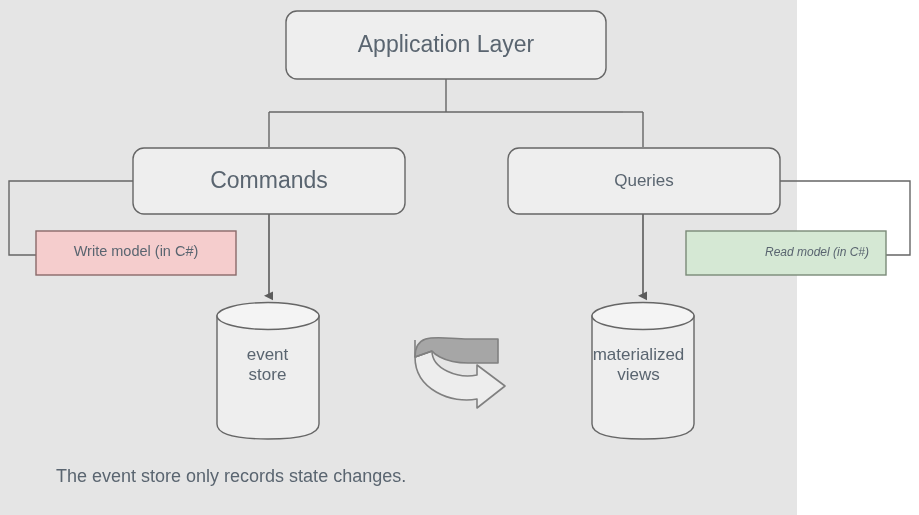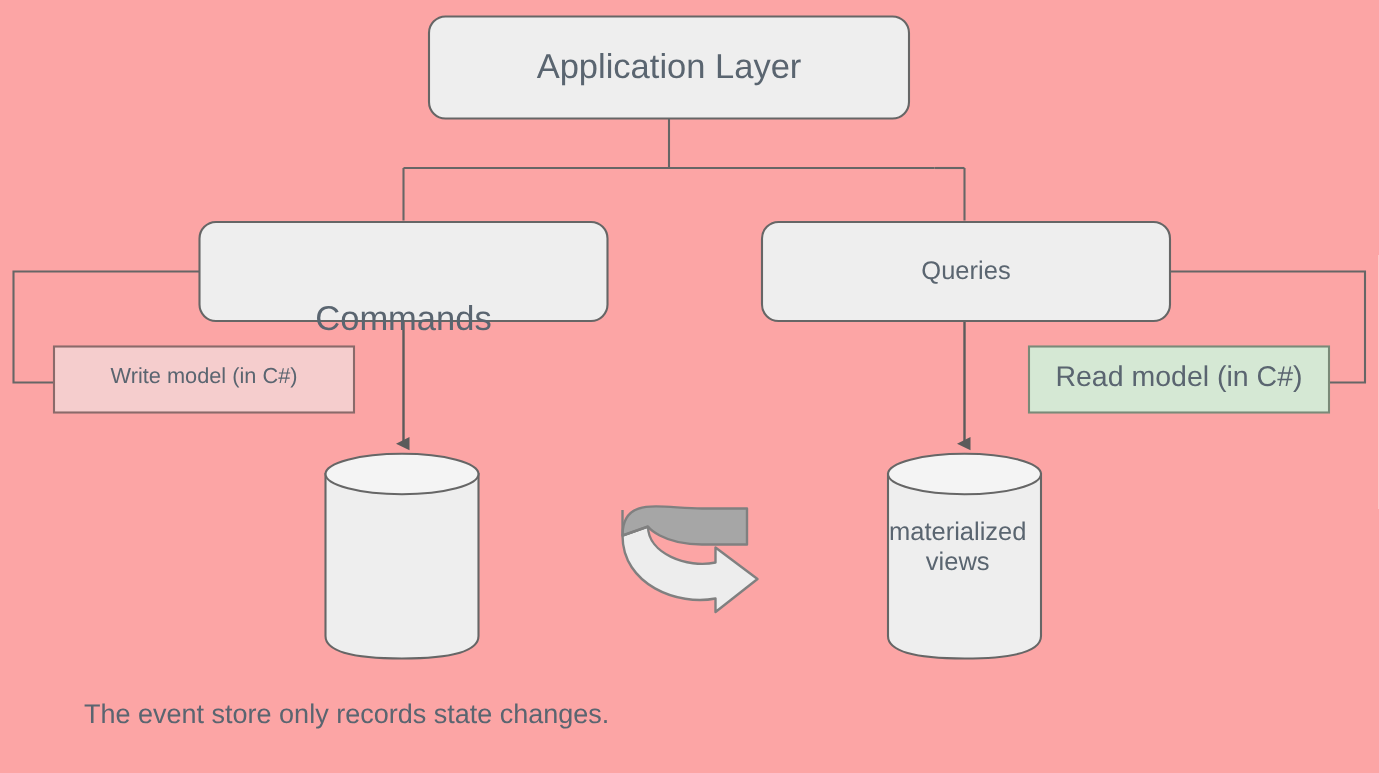--- a/index.html
+++ b/index.html
@@ -8,23 +8,23 @@
     background: #ffffff;
   }
   body {
     width: 919px;
     height: 515px;
     font-family: "Liberation Sans", sans-serif;
     overflow: hidden;
   }
   #canvas {
     position: relative;
-    width: 919px;
+    width: 797px;
     height: 515px;
-    background: #fca5a5;
+    background: #e5e5e5;
   }
   #svg-layer {
     position: absolute;
     left: 0;
     top: 0;
     width: 919px;
     height: 515px;
   }
   .node-label {
     position: absolute;
@@ -37,34 +37,34 @@
     white-space: nowrap;
     line-height: 1.18;
   }
   .lbl-app {
     left: 286px; top: 11px; width: 320px; height: 68px;
     font-size: 23px;
   }
   .lbl-commands {
     left: 133px; top: 148px; width: 272px; height: 66px;
     font-size: 23px;
-    margin-top: 32px;
   }
   .lbl-queries {
     left: 508px; top: 148px; width: 272px; height: 66px;
     font-size: 17px;
   }
   .lbl-write {
     left: 36px; top: 230px; width: 200px; height: 44px;
     font-size: 14.5px;
     text-align: right;
   }
   .lbl-read {
-    left: 686px; top: 230px; width: 200px; height: 44px;
-    font-size: 19px;
+    left: 717px; top: 230px; width: 200px; height: 44px;
+    font-size: 12px;
+    font-style: italic;
   }
   .lbl-eventstore {
     left: 205px; top: 330px; width: 125px; height: 70px;
     font-size: 17px;
     flex-direction: column;
     justify-content: center;
   }
   .lbl-matviews {
     left: 566px; top: 330px; width: 145px; height: 70px;
     font-size: 17px;
@@ -177,20 +177,24 @@
   <div class="node-label lbl-app">Application Layer</div>
 
   <div class="node-label lbl-commands">Commands</div>
 
   <div class="node-label lbl-queries">Queries</div>
 
   <div class="node-label lbl-write">Write model (in C#)</div>
 
   <div class="node-label lbl-read">Read model (in C#)</div>
 
+  <div class="node-label lbl-eventstore">
+    <span class="lbl-line">event</span>
+    <span class="lbl-line">store</span>
+  </div>
 
   <div class="node-label lbl-caption">The event store only records state changes.</div>
 
   <div class="node-label lbl-matviews">
     <span class="lbl-line">materialized</span>
     <span class="lbl-line">views</span>
   </div>
 
 </div>
 

